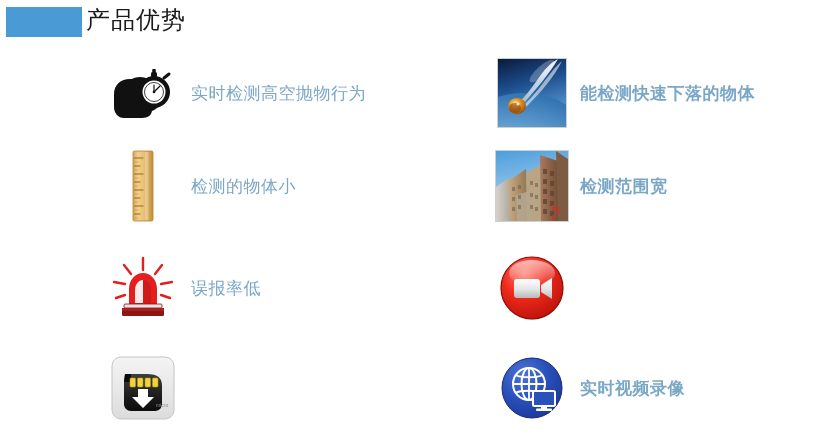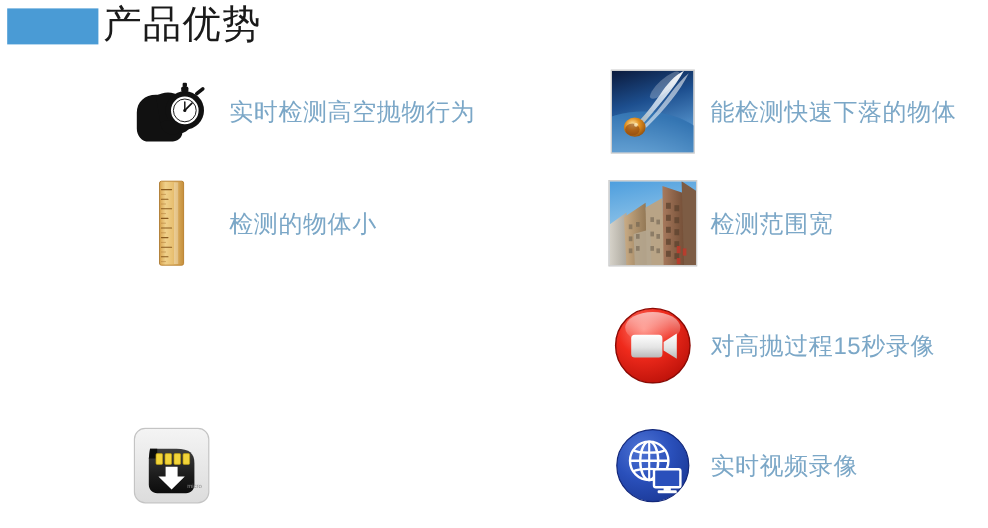--- a/index.html
+++ b/index.html
@@ -29,50 +29,50 @@
     left: 6px;
     top: 7px;
     width: 76px;
     height: 30px;
     background: #4a9bd5;
   }
   #section-title {
     position: absolute;
     left: 86px;
     top: 2px;
-    font-size: 32px;
+    font-size: 24px;
     line-height: 36px;
     color: #1a1a1a;
     letter-spacing: 1px;
     white-space: nowrap;
   }
 
   
   #feature-grid {
     position: absolute;
     left: 0;
     top: 44px;
     width: 823px;
     height: 396px;
   }
   .feature-item {
     position: absolute;
     display: flex;
     align-items: center;
   }
   .feature-label {
-    font-size: 20px;
+    font-size: 17px;
     color: #7ba7c7;
     white-space: nowrap;
     letter-spacing: 0.5px;
   }
 
   
   .col-left  { left: 95px; }
-  .col-right { left: 496px; }
+  .col-right { left: 484px; font-weight: bold; }
 
   .row-1 { top: 6px;   height: 86px; }
   .row-2 { top: 92px;  height: 100px; }
   .row-3 { top: 196px; height: 96px; }
   .row-4 { top: 296px; height: 96px; }
 
   .icon-slot {
     width: 96px;
     display: flex;
     align-items: center;
@@ -266,20 +266,42 @@
           <line x1="4.5" y1="52" x2="8" y2="52"></line>
           <line x1="4.5" y1="60" x2="8" y2="60"></line>
           <line x1="4.5" y1="68" x2="8" y2="68"></line>
         </g>
         <rect x="15" y="2" width="3.5" height="68" fill="#ffffff" opacity="0.28"></rect>
       </svg>
     </div>
     <div class="feature-label">检测的物体小</div>
   </div>
 
+  <div class="feature-item col-left row-3">
+    <div class="icon-slot">
+      <svg class="art-siren" viewBox="0 0 70 64">
+        <g stroke="#e02020" stroke-width="2.4" stroke-linecap="round">
+          <line x1="35" y1="2" x2="35" y2="14"></line>
+          <line x1="16" y1="9" x2="23" y2="18"></line>
+          <line x1="54" y1="9" x2="47" y2="18"></line>
+          <line x1="6" y1="26" x2="17" y2="28"></line>
+          <line x1="64" y1="26" x2="53" y2="28"></line>
+          <line x1="8" y1="42" x2="17" y2="39"></line>
+          <line x1="62" y1="42" x2="53" y2="39"></line>
+        </g>
+        <path d="M21 49 L21 33 C21 24 27 17 35 17 C43 17 49 24 49 33 L49 49 Z" fill="#e31f1f"></path>
+        <path d="M27 47 L27 34 C27 28.5 30.5 24 35 24 L35 47 Z" fill="#ffffff" opacity="0.9"></path>
+        <path d="M35 24 C39.5 24 43 28.5 43 34 L43 47 L35 47 Z" fill="#c41414" opacity="0.55"></path>
+        <rect x="16" y="48" width="38" height="4" rx="1" fill="#e8e3e0" stroke="#8c1010" stroke-width="0.8"></rect>
+        <rect x="14" y="52" width="42" height="8" rx="1.5" fill="#8f1414"></rect>
+        <rect x="14" y="52" width="42" height="3" fill="#a52020"></rect>
+      </svg>
+    </div>
+    <div class="feature-label">误报率低</div>
+  </div>
 
   <div class="feature-item col-right row-3">
     <div class="icon-slot">
       <svg class="art-camera" viewBox="0 0 66 66">
         <defs>
           <radialGradient id="redBtn" cx="0.38" cy="0.28" r="0.85">
             <stop offset="0%" stop-color="#ff7d70"></stop>
             <stop offset="42%" stop-color="#ef2a1c"></stop>
             <stop offset="100%" stop-color="#b30d06"></stop>
           </radialGradient>
@@ -294,21 +316,20 @@
           </linearGradient>
         </defs>
         <circle cx="33" cy="34" r="31" fill="#9b9b9b" opacity="0.35"></circle>
         <circle cx="33" cy="33" r="31" fill="url(#redBtn)"></circle>
         <circle cx="33" cy="33" r="31" fill="none" stroke="#8d0a04" stroke-width="1.2"></circle>
         <ellipse cx="33" cy="18" rx="23" ry="13" fill="url(#glossG)"></ellipse>
         <rect x="15" y="24" width="26" height="19" rx="3" fill="url(#camG)"></rect>
         <polygon points="42,30 53,23 53,44 42,37" fill="url(#camG)"></polygon>
       </svg>
     </div>
-    <div class="feature-label">对高抛过程15秒录像</div>
   </div>
 
   <div class="feature-item col-left row-4">
     <div class="icon-slot">
       <svg class="art-sdcard" viewBox="0 0 64 64">
         <defs>
           <linearGradient id="plateG" x1="0" y1="0" x2="0" y2="1">
             <stop offset="0%" stop-color="#f4f4f4"></stop>
             <stop offset="100%" stop-color="#dcdcdc"></stop>
           </linearGradient>

